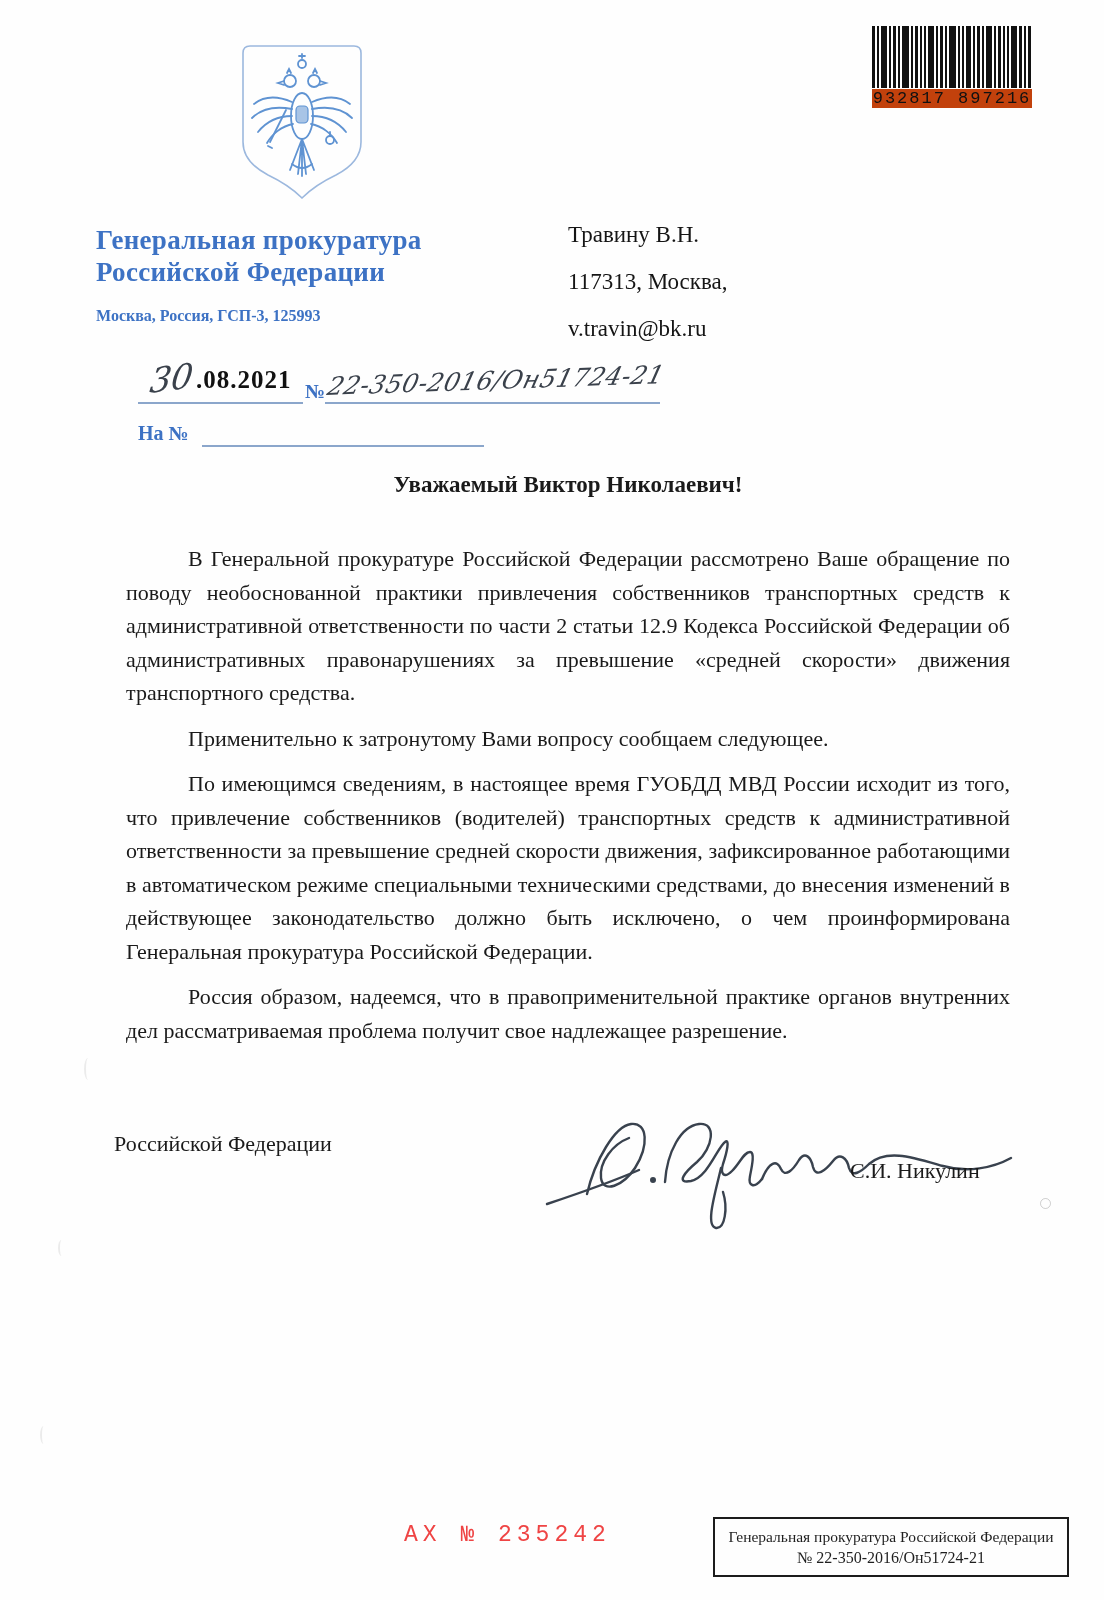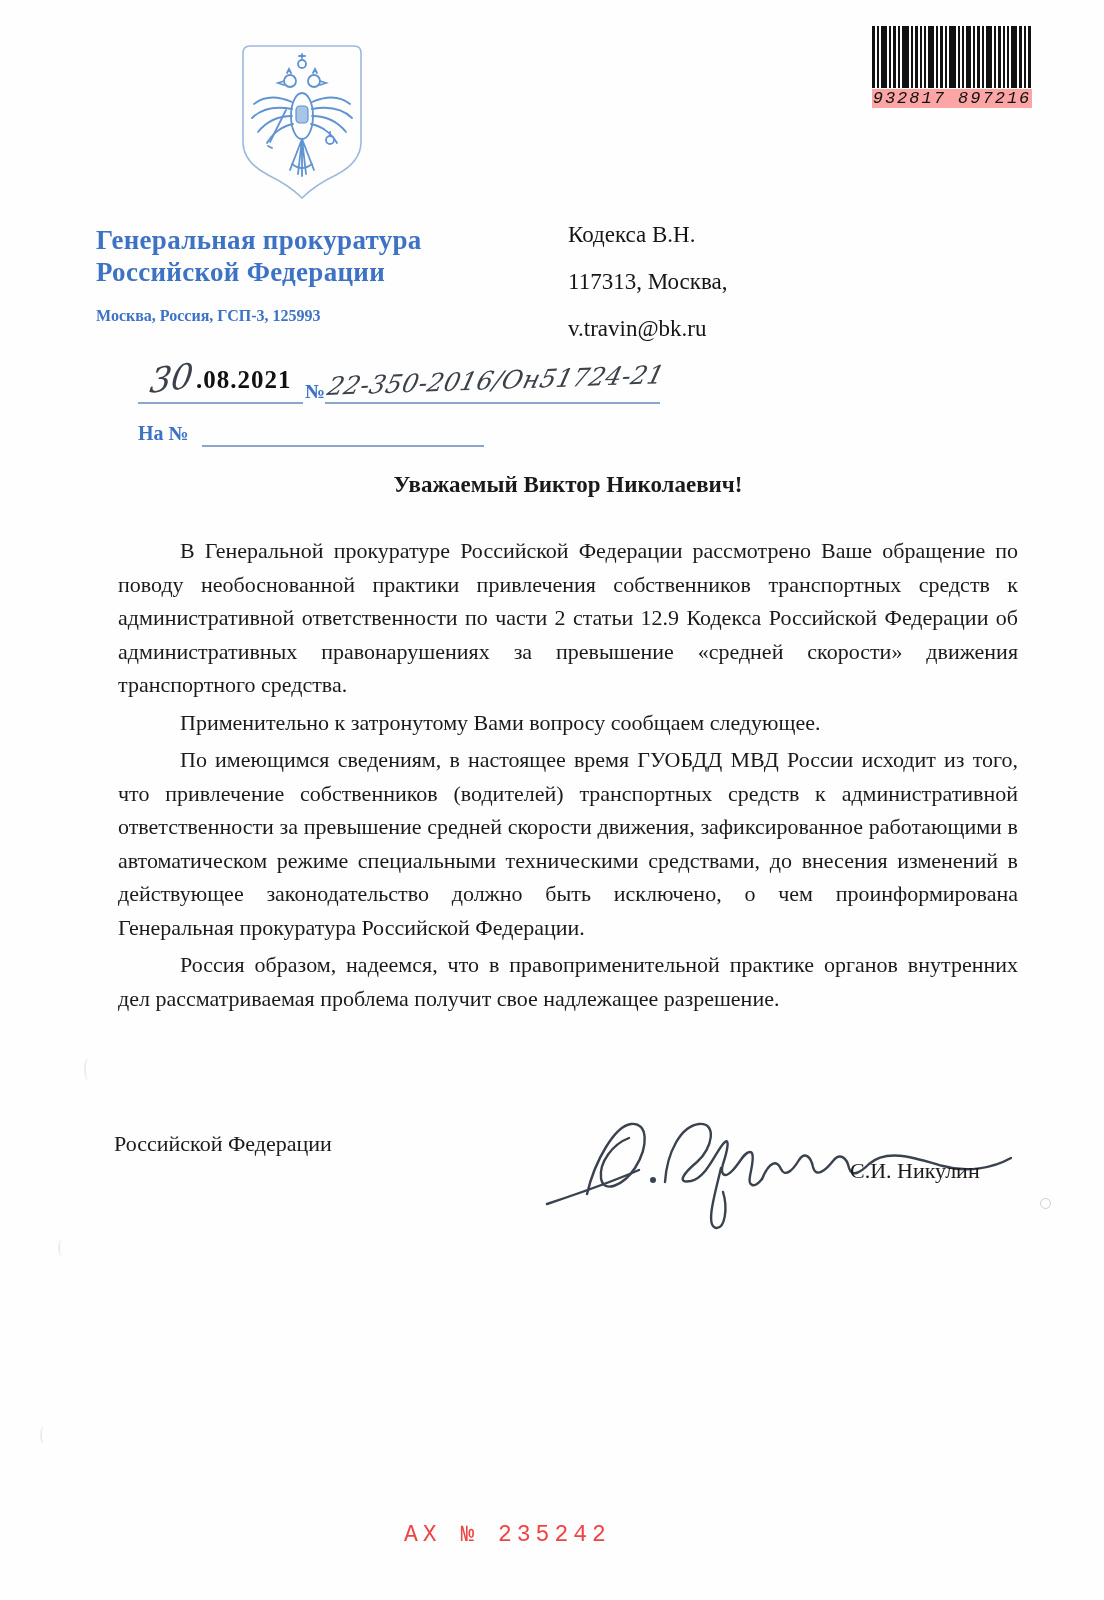--- a/index.html
+++ b/index.html
@@ -11,40 +11,40 @@
   
   .emblem{position:absolute;left:240px;top:44px;width:124px;height:158px;}
   .org-block{position:absolute;left:96px;top:224px;width:420px;text-align:left;color:#3d72c4;}
   .org-line{font-weight:bold;font-size:27px;line-height:32px;letter-spacing:.3px;}
   .addr-line{font-weight:bold;font-size:16px;line-height:20px;}
   .addr-block{margin-top:18px;}
   
   .barcode{position:absolute;left:872px;top:26px;width:160px;height:82px;}
   .barcode svg{display:block;}
   .barcode-digits{
-    position:absolute;left:0;right:0;bottom:0;text-align:center;background:#fca5a5;
-    font-family:"Liberation Mono", monospace;font-size:17px;letter-spacing:2px;color:#111;font-style:italic;
+    position:absolute;left:0;right:0;bottom:0;text-align:center;background:#c2410c;
+    font-family:"Liberation Mono", monospace;font-size:17px;letter-spacing:2px;color:#111;
   }
   
   .recipient{position:absolute;left:568px;top:222px;font-size:23px;color:#151515;}
   .recipient div{margin-bottom:21px;}
   
   .refline{position:absolute;}
   .blue-label{color:#3d72c4;font-weight:bold;font-size:20px;font-family:"Liberation Serif",serif;}
   .u-line{position:absolute;border-bottom:2px solid #8ba6cb;height:0;}
   .hand{
     font-family:"DejaVu Serif", serif;font-style:italic;color:#3a414b;
   }
   .hand-day{position:absolute;left:150px;top:358px;font-size:34px;transform:rotate(-7deg) skewX(-14deg);}
   .typed-date{position:absolute;left:196px;top:366px;font-size:25px;color:#111;letter-spacing:1px;font-weight:bold;}
   .hand-number{position:absolute;left:328px;top:366px;font-size:25px;transform:rotate(-2deg) skewX(-16deg);letter-spacing:.5px;white-space:nowrap;}
   
   .salutation{position:absolute;left:114px;top:472px;width:908px;text-align:center;font-size:23px;font-weight:bold;}
   .letter-body{position:absolute;left:114px;top:530px;width:908px;font-size:22px;line-height:33.5px;text-align:justify;}
-  .letter-body p{margin:4px;text-indent:62px;font-family:Liberation Serif, serif;}
+  .letter-body p{margin:12px;text-indent:62px;font-family:Liberation Serif, serif;}
   
   .sig-title{position:absolute;left:114px;top:1130px;font-size:22px;line-height:27px;}
   .sig-svg{position:absolute;left:545px;top:1088px;width:480px;height:150px;}
   .sig-name{position:absolute;left:850px;top:1158px;width:170px;font-size:22px;}
   
   .registry{
     position:absolute;left:404px;top:1522px;
     font-family:"Liberation Mono", monospace;font-size:23px;letter-spacing:5px;color:#ef4444;
   }
   .stamp{
@@ -140,21 +140,21 @@
           <rect x="139" y="0" width="6" height="62"></rect>
         <rect x="147" y="0" width="3" height="62"></rect>
           <rect x="152" y="0" width="2" height="62"></rect>
         <rect x="156" y="0" width="3" height="62"></rect>
       </g>
     </svg>
     <div class="barcode-digits">932817 897216</div>
   </div>
 
   <div class="recipient">
-    <div>Кодекса В.Н.</div>
+    <div>Травину В.Н.</div>
     <div>117313, Москва,</div>
     <div>v.travin@bk.ru</div>
   </div>
 
   <div class="u-line" style="left:138px;top:402px;width:165px;"></div>
   <div class="hand hand-day">30</div>
   <div class="typed-date">.08.2021</div>
   <div class="refline blue-label" style="left:305px;top:380px;">№</div>
   <div class="u-line" style="left:325px;top:402px;width:335px;"></div>
   <div class="hand hand-number">22-350-2016/Он51724-21</div>
@@ -184,19 +184,23 @@
         <path d="M176,80 C170,106 160,138 171,140 C180,141 183,120 178,104"></path>
         <path d="M217,91 C224,74 232,71 236,81 C240,90 248,82 254,72 C260,63 266,69 268,79 C271,90 280,83 288,73 C295,64 302,70 304,80 C307,90 316,84 324,76 C342,60 370,70 398,78 C422,85 448,80 466,70"></path>
       </g>
     </svg>
   </div>
 
   <div class="sig-name">С.И. Никулин</div>
 
   <div class="registry">АХ № 235242</div>
 
+  <div class="stamp">
+    <div class="stamp-l1">Генеральная прокуратура Российской Федерации</div>
+    <div class="stamp-l2">№ 22-350-2016/Он51724-21</div>
+  </div>
 
   <div class="artifact" style="left:84px;top:1058px;width:6px;height:22px;"></div>
   <div class="artifact" style="left:58px;top:1240px;width:5px;height:16px;"></div>
   <div class="artifact" style="left:40px;top:1426px;width:5px;height:18px;"></div>
   <div class="artifact" style="left:1040px;top:1198px;width:9px;height:9px;border:1.5px solid #777;border-left:1.5px solid #777;opacity:.35;"></div>
 
 </div>
 
 </body></html>

